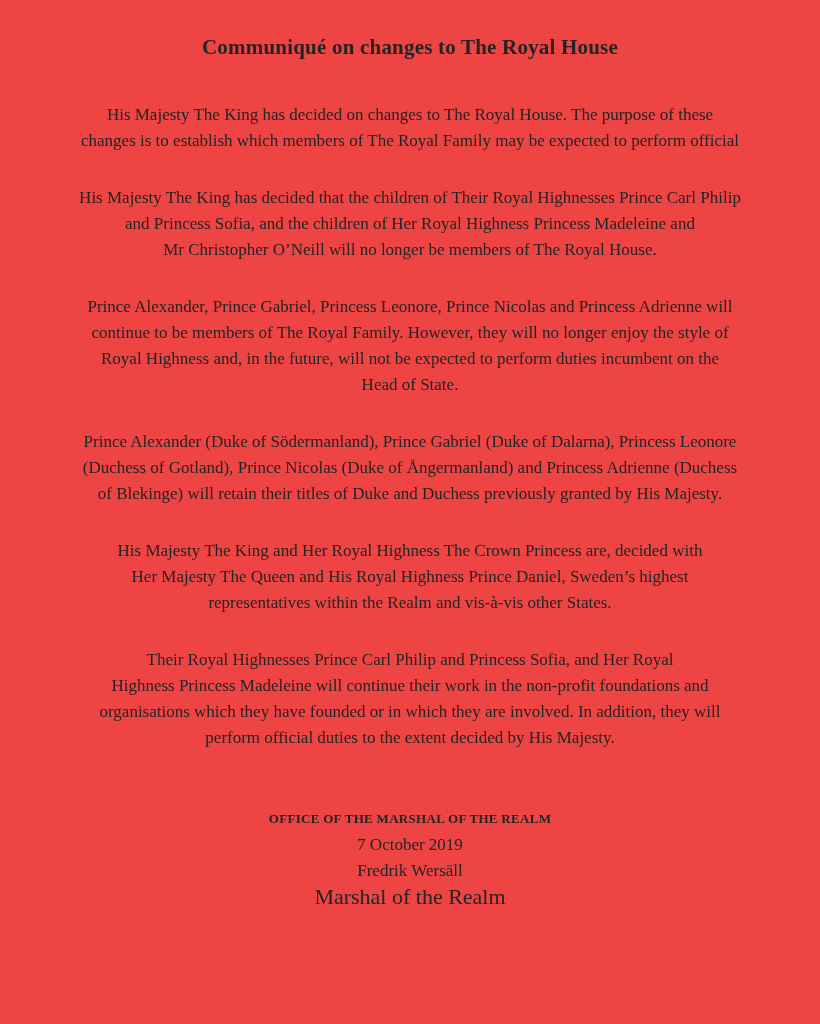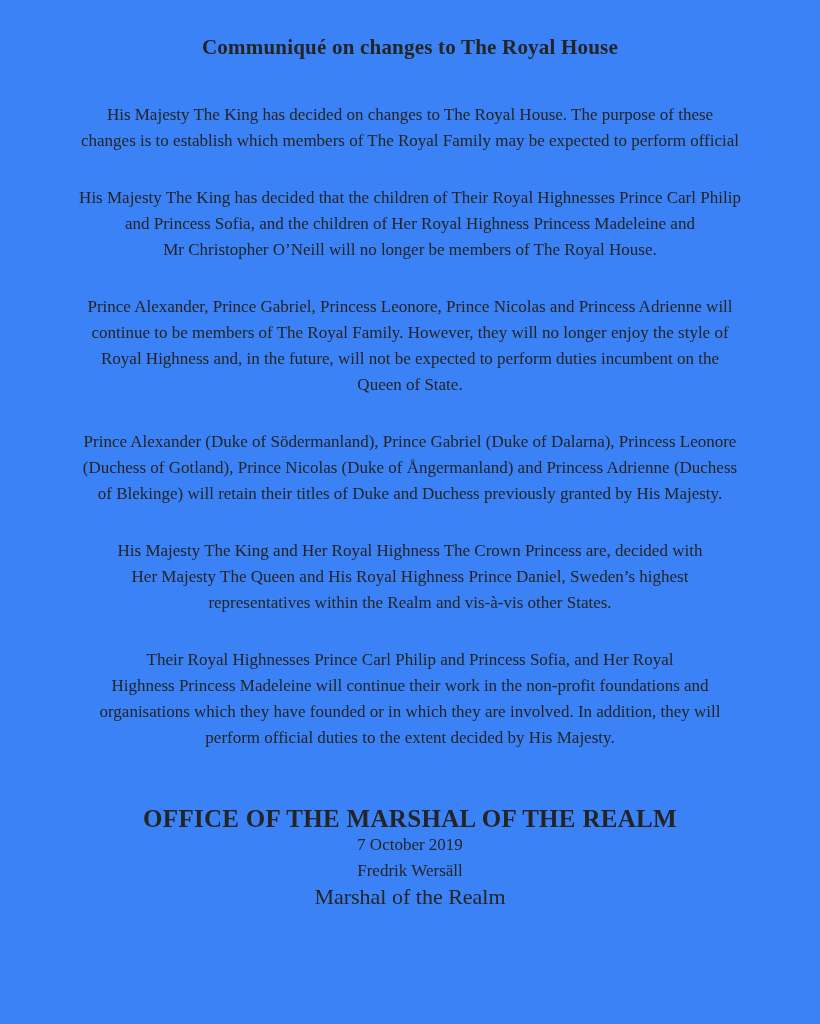--- a/index.html
+++ b/index.html
@@ -12,21 +12,21 @@
     height: 1024px;
     overflow: hidden;
     font-family: "Liberation Serif", "DejaVu Serif", serif;
     color: #242424;
   }
   .page {
     box-sizing: border-box;
     width: 820px;
     height: 1024px;
     padding-top: 34px;
-    background: #3b82f6;
+    background: #ef4444;
   }
   .title {
     margin: 0 auto 42px auto;
     width: 780px;
     font-size: 21px;
     line-height: 26px;
     font-weight: bold;
     text-align: center;
     letter-spacing: 0.2px;
   }
@@ -44,21 +44,21 @@
     font-size: 17px;
     line-height: 26px;
     white-space: nowrap;
   }
   .footer {
     width: 784px;
     margin: 55px auto 0 auto;
     text-align: center;
   }
   .office {
-    font-size: 25px;
+    font-size: 13px;
     line-height: 26px;
     font-weight: bold;
     letter-spacing: 0.3px;
   }
   .date {
     font-size: 17px;
     line-height: 26px;
   }
   .signatory {
     font-size: 17px;
@@ -86,21 +86,21 @@
     <p class="para">
       <span class="line">His Majesty The King has decided that the children of Their Royal Highnesses Prince Carl Philip</span>
       <span class="line">and Princess Sofia, and the children of Her Royal Highness Princess Madeleine and</span>
       <span class="line">Mr Christopher O’Neill will no longer be members of The Royal House.</span>
     </p>
 
     <p class="para">
       <span class="line">Prince Alexander, Prince Gabriel, Princess Leonore, Prince Nicolas and Princess Adrienne will</span>
       <span class="line">continue to be members of The Royal Family. However, they will no longer enjoy the style of</span>
       <span class="line">Royal Highness and, in the future, will not be expected to perform duties incumbent on the</span>
-      <span class="line">Queen of State.</span>
+      <span class="line">Head of State.</span>
     </p>
 
     <p class="para">
       <span class="line">Prince Alexander (Duke of Södermanland), Prince Gabriel (Duke of Dalarna), Princess Leonore</span>
       <span class="line">(Duchess of Gotland), Prince Nicolas (Duke of Ångermanland) and Princess Adrienne (Duchess</span>
       <span class="line">of Blekinge) will retain their titles of Duke and Duchess previously granted by His Majesty.</span>
     </p>
 
     <p class="para">
       <span class="line">His Majesty The King and Her Royal Highness The Crown Princess are, decided with</span>

